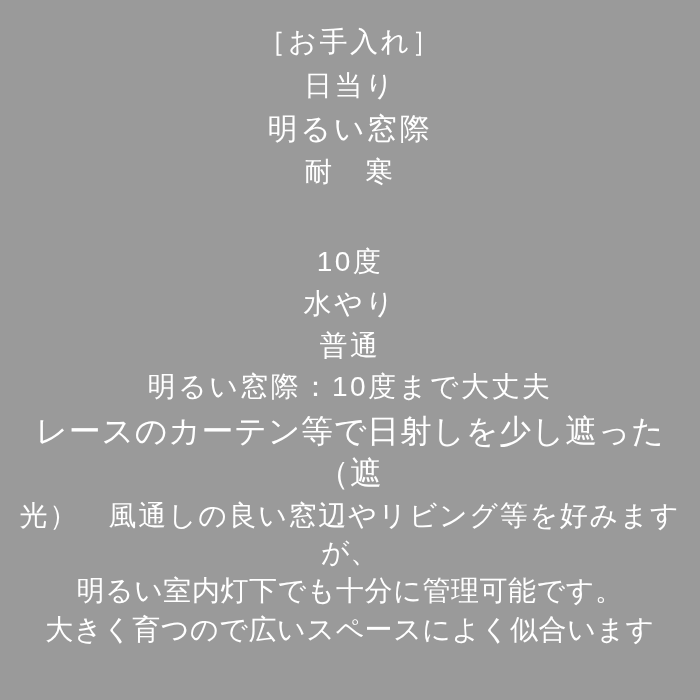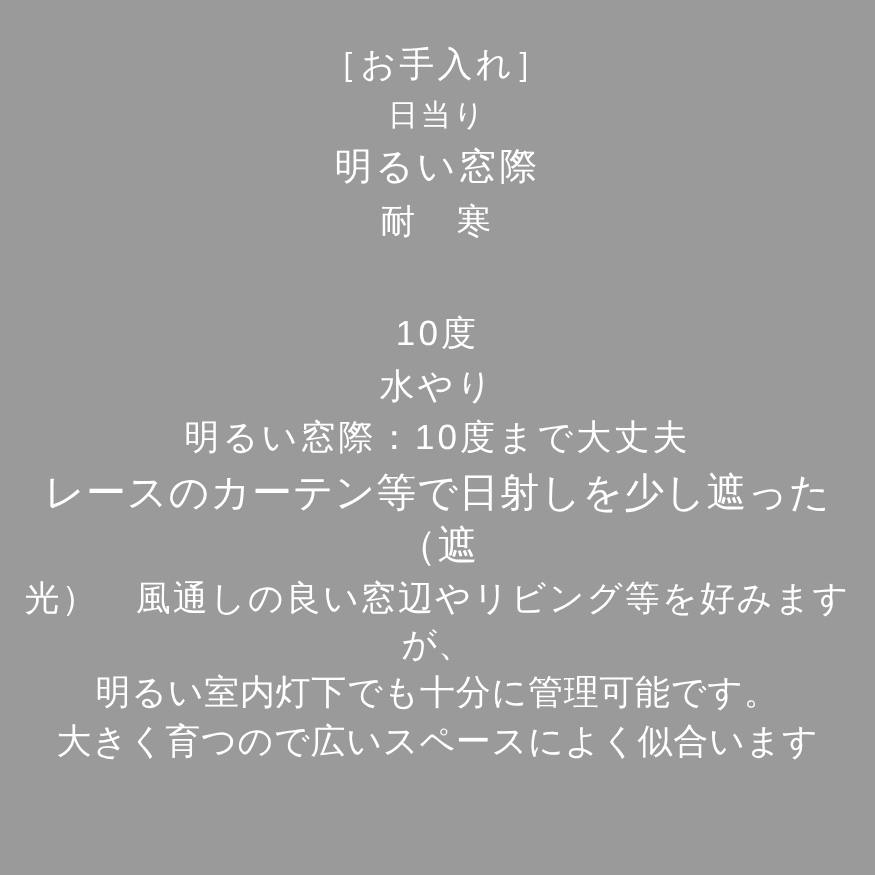--- a/index.html
+++ b/index.html
@@ -14,35 +14,35 @@
     overflow: hidden;
   }
   .page {
     position: relative;
     width: 700px;
     height: 700px;
     box-sizing: border-box;
     display: flex;
     flex-direction: column;
     align-items: center;
-    padding-top: 34px;
+    padding-top: 24px;
   }
   .line {
     color: #ffffff;
     text-align: center;
     letter-spacing: 0.09em;
     line-height: 1.28;
     width: 100%;
     box-sizing: border-box;
     padding: 0 6px;
     white-space: pre-wrap;
     word-break: break-all;
   }
   .l-title      { font-size: 28px; margin-bottom: 8px; }
-  .l-sun        { font-size: 24px; margin-bottom: 6px; }
+  .l-sun        { font-size: 28px; margin-bottom: 6px; }
   .l-sun-val    { font-size: 30px; margin-bottom: 6px; }
   .l-cold       { font-size: 28px; margin-bottom: 6px; }
   .l-cold-val   { font-size: 28px; margin-bottom: 6px; margin-top: 48px; }
   .l-water      { font-size: 28px; margin-bottom: 6px; }
   .l-water-val  { font-size: 28px; margin-bottom: 6px; }
   .l-temp       { font-size: 28px; margin-bottom: 6px; }
   .l-desc {
     font-size: 32px;
     line-height: 1.30;
     letter-spacing: 0.02em;
@@ -65,19 +65,20 @@
 </head>
 <body style="background: rgb(154, 154, 154);">
 
 <div class="page">
   <div class="line l-title">［お手入れ］</div>
   <div class="line l-sun">日当り</div>
   <div class="line l-sun-val">明るい窓際</div>
   <div class="line l-cold">耐　寒</div>
   <div class="line l-cold-val">10度</div>
   <div class="line l-water">水やり</div>
+  <div class="line l-water-val">普通</div>
   <div class="line l-temp">明るい窓際：10度まで大丈夫</div>
   <div class="line l-desc">レースのカーテン等で日射しを少し遮った（遮</div>
   <div class="line l-desc2">光）　風通しの良い窓辺やリビング等を好みます</div>
   <div class="line l-desc3">が、</div>
   <div class="line l-desc3">明るい室内灯下でも十分に管理可能です。</div>
   <div class="line l-desc3">大きく育つので広いスペースによく似合います</div>
 </div>
 
 </body></html>

